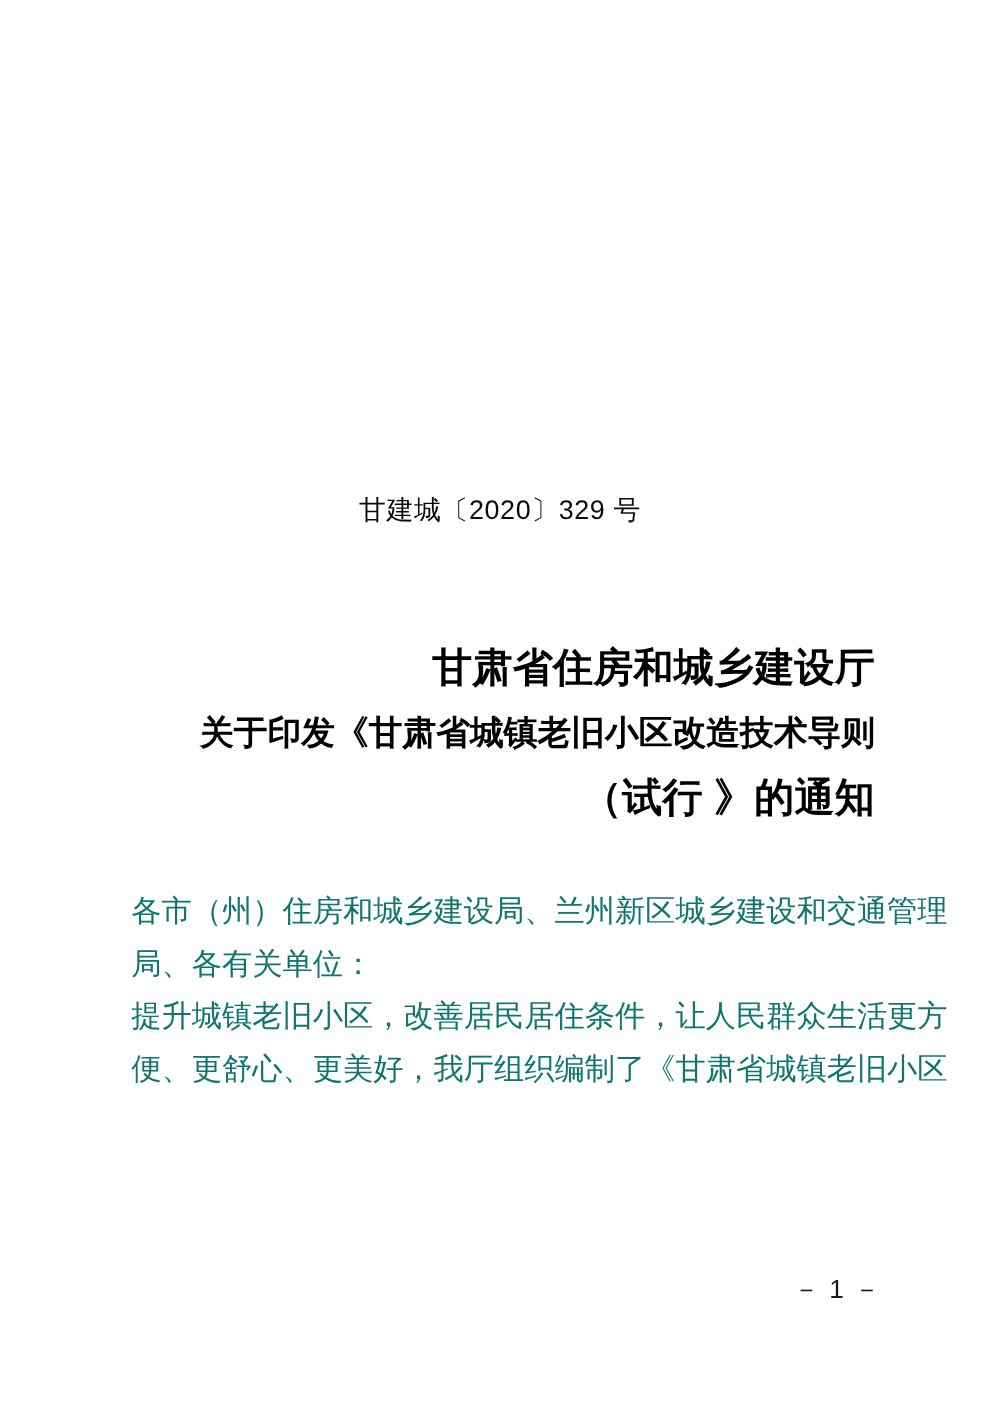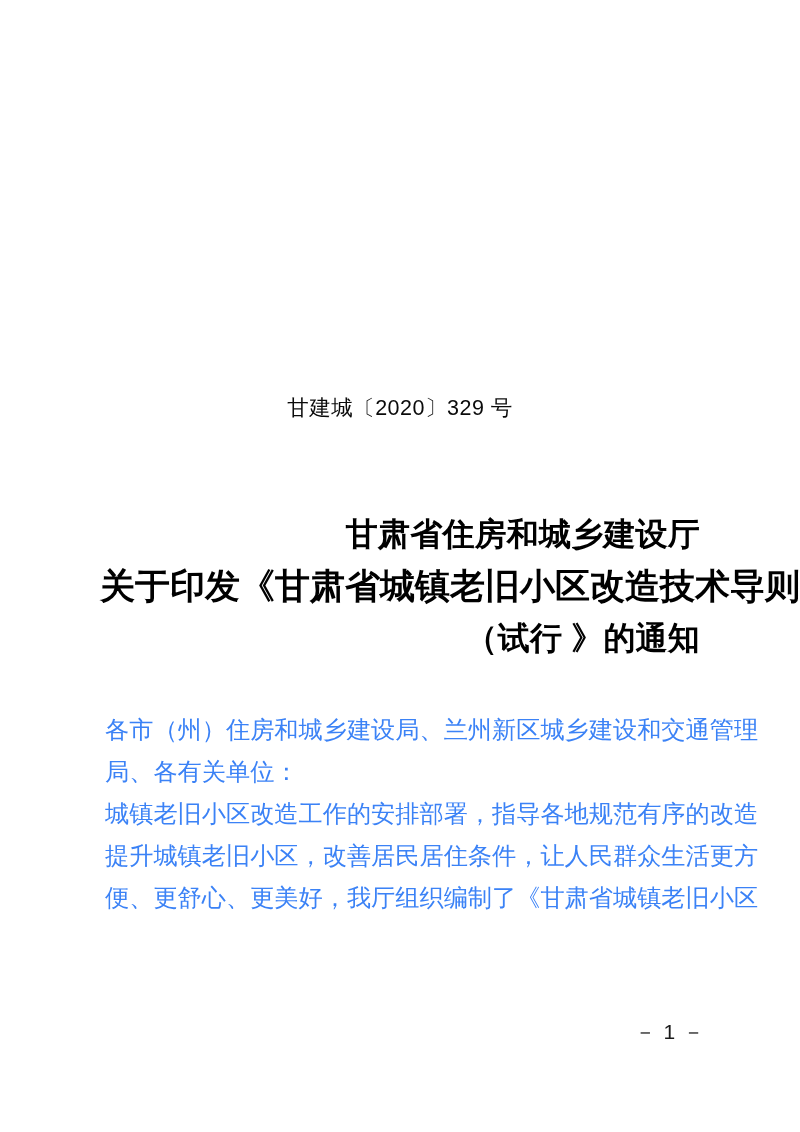--- a/index.html
+++ b/index.html
@@ -52,36 +52,36 @@
     font-size: 32px;
     font-weight: 700;
     line-height: 52px;
     letter-spacing: 0.2px;
     color: #000000;
     white-space: nowrap;
   }
 
   .title-line.wide {
     letter-spacing: 0px;
-    font-size: 35px;
+    font-size: 27px;
   }
 
   
   .body-block {
     position: absolute;
     top: 709px;
     left: 105px;
     width: 594px;
   }
 
   .body-line {
     font-size: 24.2px;
     font-weight: 400;
     line-height: 42px;
-    color: #3b82f6;
+    color: #0f766e;
     letter-spacing: 0px;
     white-space: nowrap;
   }
 
   .body-line.indent {
     text-indent: 48px;
   }
 
   
   .page-number {
@@ -109,20 +109,19 @@
     <div class="title-line">甘肃省住房和城乡建设厅</div>
     <div class="title-line wide">关于印发《甘肃省城镇老旧小区改造技术导则</div>
     <div class="title-line">（试行 》的通知</div>
   </div>
 
   <div class="body-block">
 
     <div class="body-line">各市（州）住房和城乡建设局、兰州新区城乡建设和交通管理</div>
     <div class="body-line">局、各有关单位：</div>
 
-    <div class="body-line">城镇老旧小区改造工作的安排部署，指导各地规范有序的改造</div>
     <div class="body-line">提升城镇老旧小区，改善居民居住条件，让人民群众生活更方</div>
     <div class="body-line">便、更舒心、更美好，我厅组织编制了《甘肃省城镇老旧小区</div>
   </div>
 
   <div class="page-number">－ 1 －</div>
 
 </div>
 
 </body></html>

